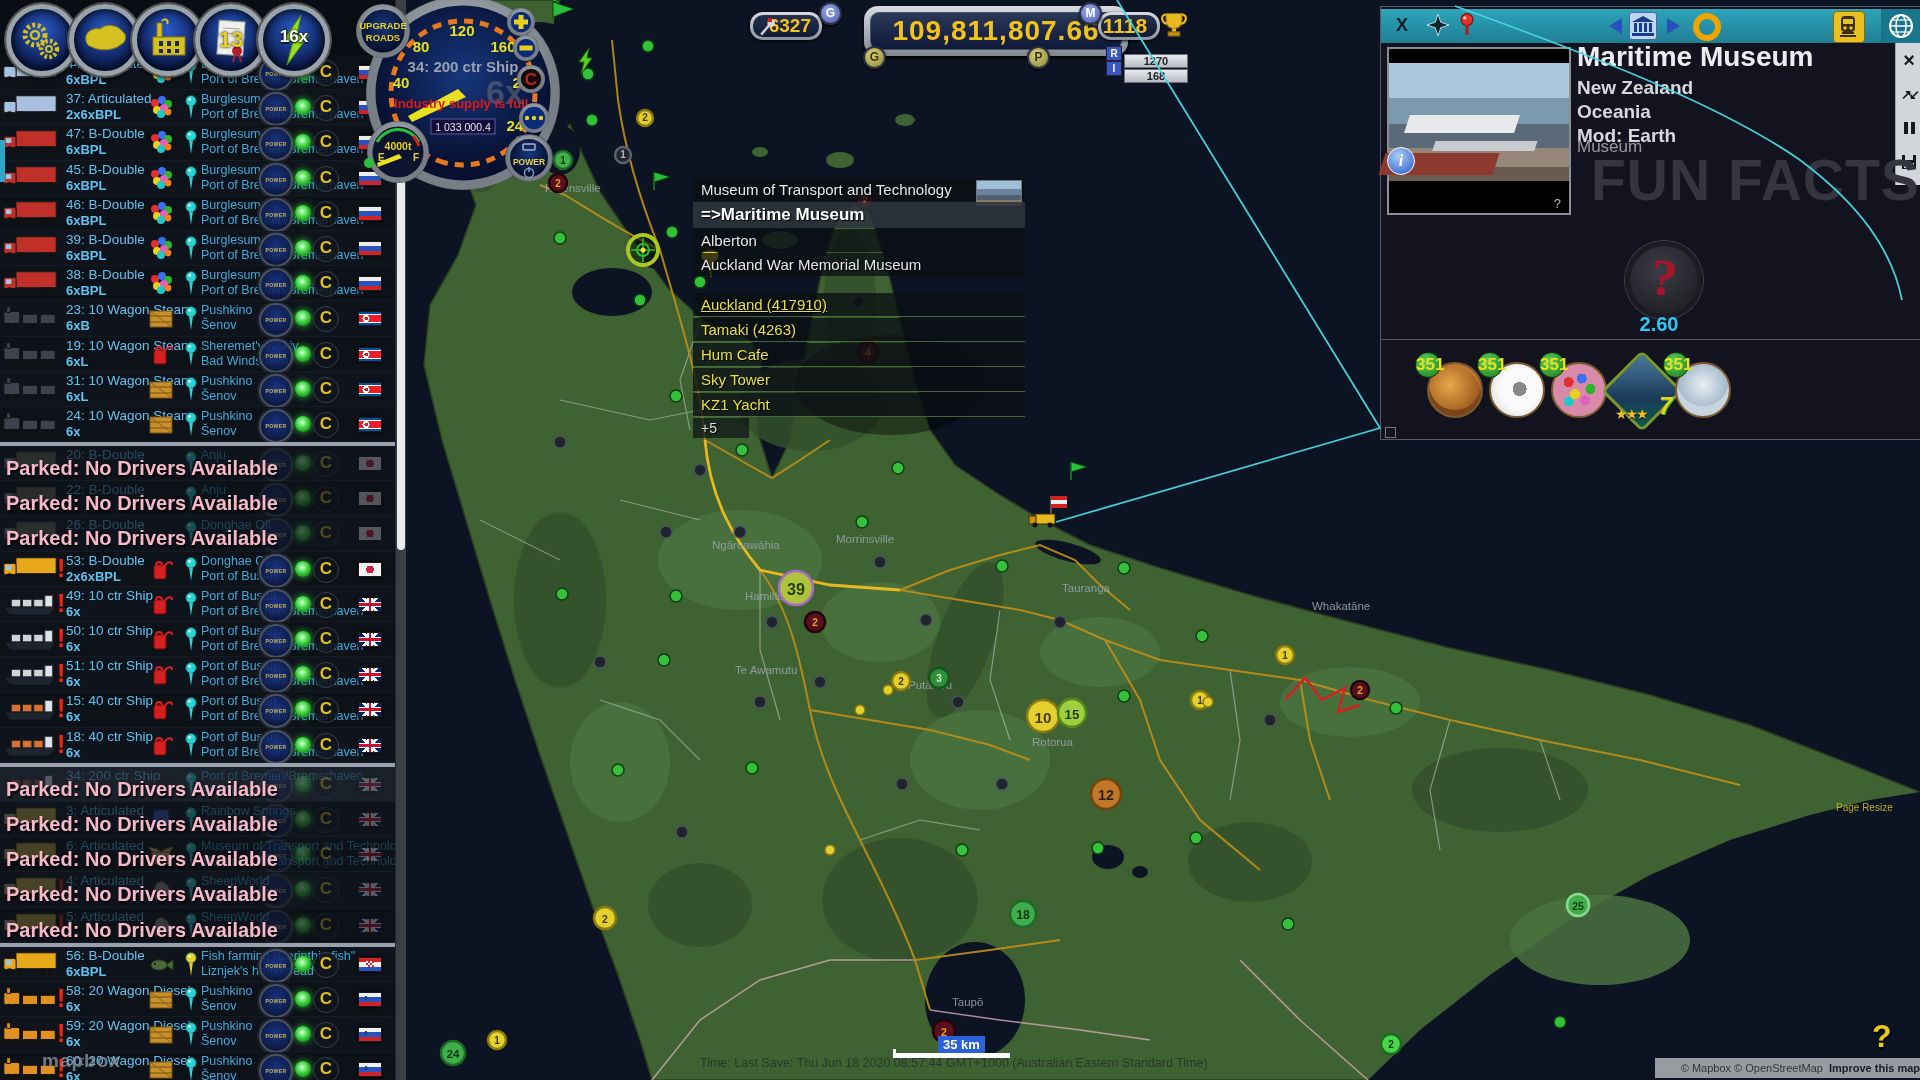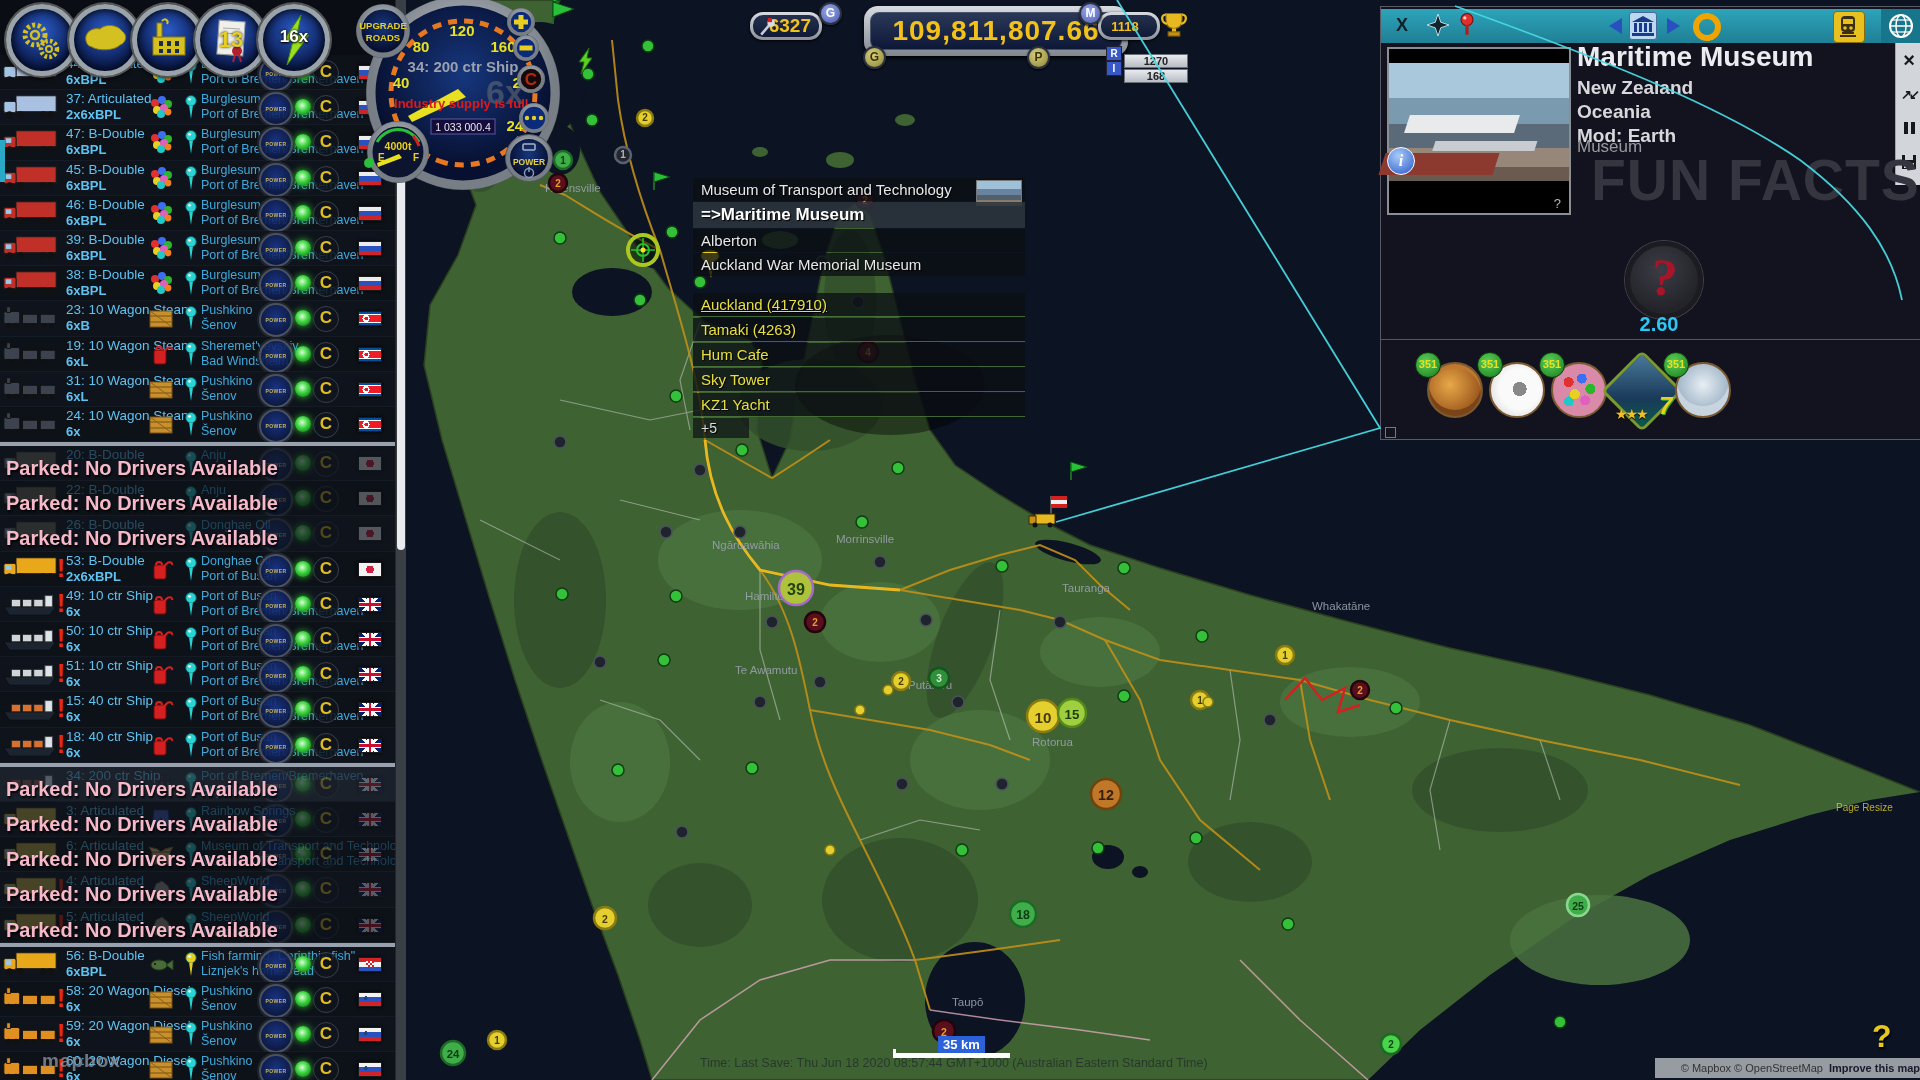--- a/index.html
+++ b/index.html
@@ -116,21 +116,21 @@
   #pq{position:absolute;left:244px;top:234px;width:68px;height:68px;border-radius:50%;
     background:radial-gradient(circle at 45% 35%,#3c3c46,#232329 70%);border:5px solid #1b1b21;
     box-shadow:0 0 0 1px #44444e;}
   #pq span{position:absolute;left:0;right:0;top:2px;text-align:center;font-family:"Liberation Serif",serif;
     font-size:52px;font-weight:bold;color:#a81428;transform:rotate(6deg);}
   #prating{position:absolute;left:244px;top:306px;width:68px;text-align:center;color:#2cc8f4;font-size:20px;font-weight:bold;}
   #pdiv{position:absolute;left:0;top:332px;width:540px;border-top:1px solid #55555f;}
   #pitems{position:absolute;left:0;top:333px;width:540px;height:98px;}
   .pitem{position:absolute;top:22px;width:52px;height:52px;border-radius:50%;border:2px solid #7a5a30;}
   .pbadge{position:absolute;width:24px;height:24px;border-radius:50%;background:radial-gradient(circle at 40% 35%,#5ad05a,#1a7a1a);
-    border:1px solid #0a3a0a;color:#e8e020;font-size:11px;font-weight:bold;text-align:center;line-height:23px;z-index:3;}
+    border:1px solid #0a3a0a;color:#e8e020;font-size:17px;font-weight:bold;text-align:center;line-height:23px;z-index:3;}
   #pcheck{position:absolute;left:4px;top:420px;width:9px;height:9px;border:1px solid #777;}
   .it-firewood{background:radial-gradient(circle at 40% 40%,#e8a848,#a86424 60%,#6a3c12);
     box-shadow:inset 0 4px 0 #c07830,inset 0 -6px 0 #7a4418;}
   .it-roll{background:radial-gradient(circle at 55% 48%,#888 0 7px,#fafafa 7px 20px,#cfcfcf);}
   .it-candy{background:
     radial-gradient(circle at 30% 35%,#e03030 0 5px,transparent 5px),
     radial-gradient(circle at 55% 28%,#3b6ef0 0 5px,transparent 5px),
     radial-gradient(circle at 72% 48%,#2bb52b 0 5px,transparent 5px),
     radial-gradient(circle at 42% 58%,#e8d020 0 5px,transparent 5px),
     radial-gradient(circle at 62% 70%,#e060c0 0 5px,transparent 5px),
@@ -1287,21 +1287,21 @@
   <div id="moneyout">
     <div id="moneyin">
           <span>109,811,807.66</span>
         </div>
   </div>
   <div class="cbadge cb-blue" style="left:84px;top:2px">G</div>
   <div class="cbadge cb-blue" style="left:344px;top:2px">M</div>
   <div class="cbadge cb-olive" style="left:128px;top:46px">G</div>
   <div class="cbadge cb-olive" style="left:292px;top:46px">P</div>
   <div class="pill" style="left:363px;top:12px;width:62px;height:28px">
-    <div class="pillin" style="font-size:13px;justify-content:center">
+    <div class="pillin" style="font-size:21px;justify-content:center">
           <span>1118</span>
         </div>
   </div>
   <svg width="30" height="30" viewBox="0 0 26 24" style="position:absolute;left:424px;top:10px">
     <path d="M6,2 h14 v5 c0,5 -2.5,8 -7,8 s-7,-3 -7,-8 z" fill="#e8b820" stroke="#8a6a10"></path>
     <path d="M6,3 c-5,0 -4,7 1,8 M20,3 c5,0 4,7 -1,8" fill="none" stroke="#e8b820" stroke-width="2"></path>
     <rect x="11.2" y="15" width="3.6" height="3" fill="#e8b820"></rect>
     <rect x="8" y="18" width="10" height="3.5" fill="#c89010" stroke="#8a6a10"></rect>
   </svg>
   <div class="mini" style="left:371px;top:46px">

